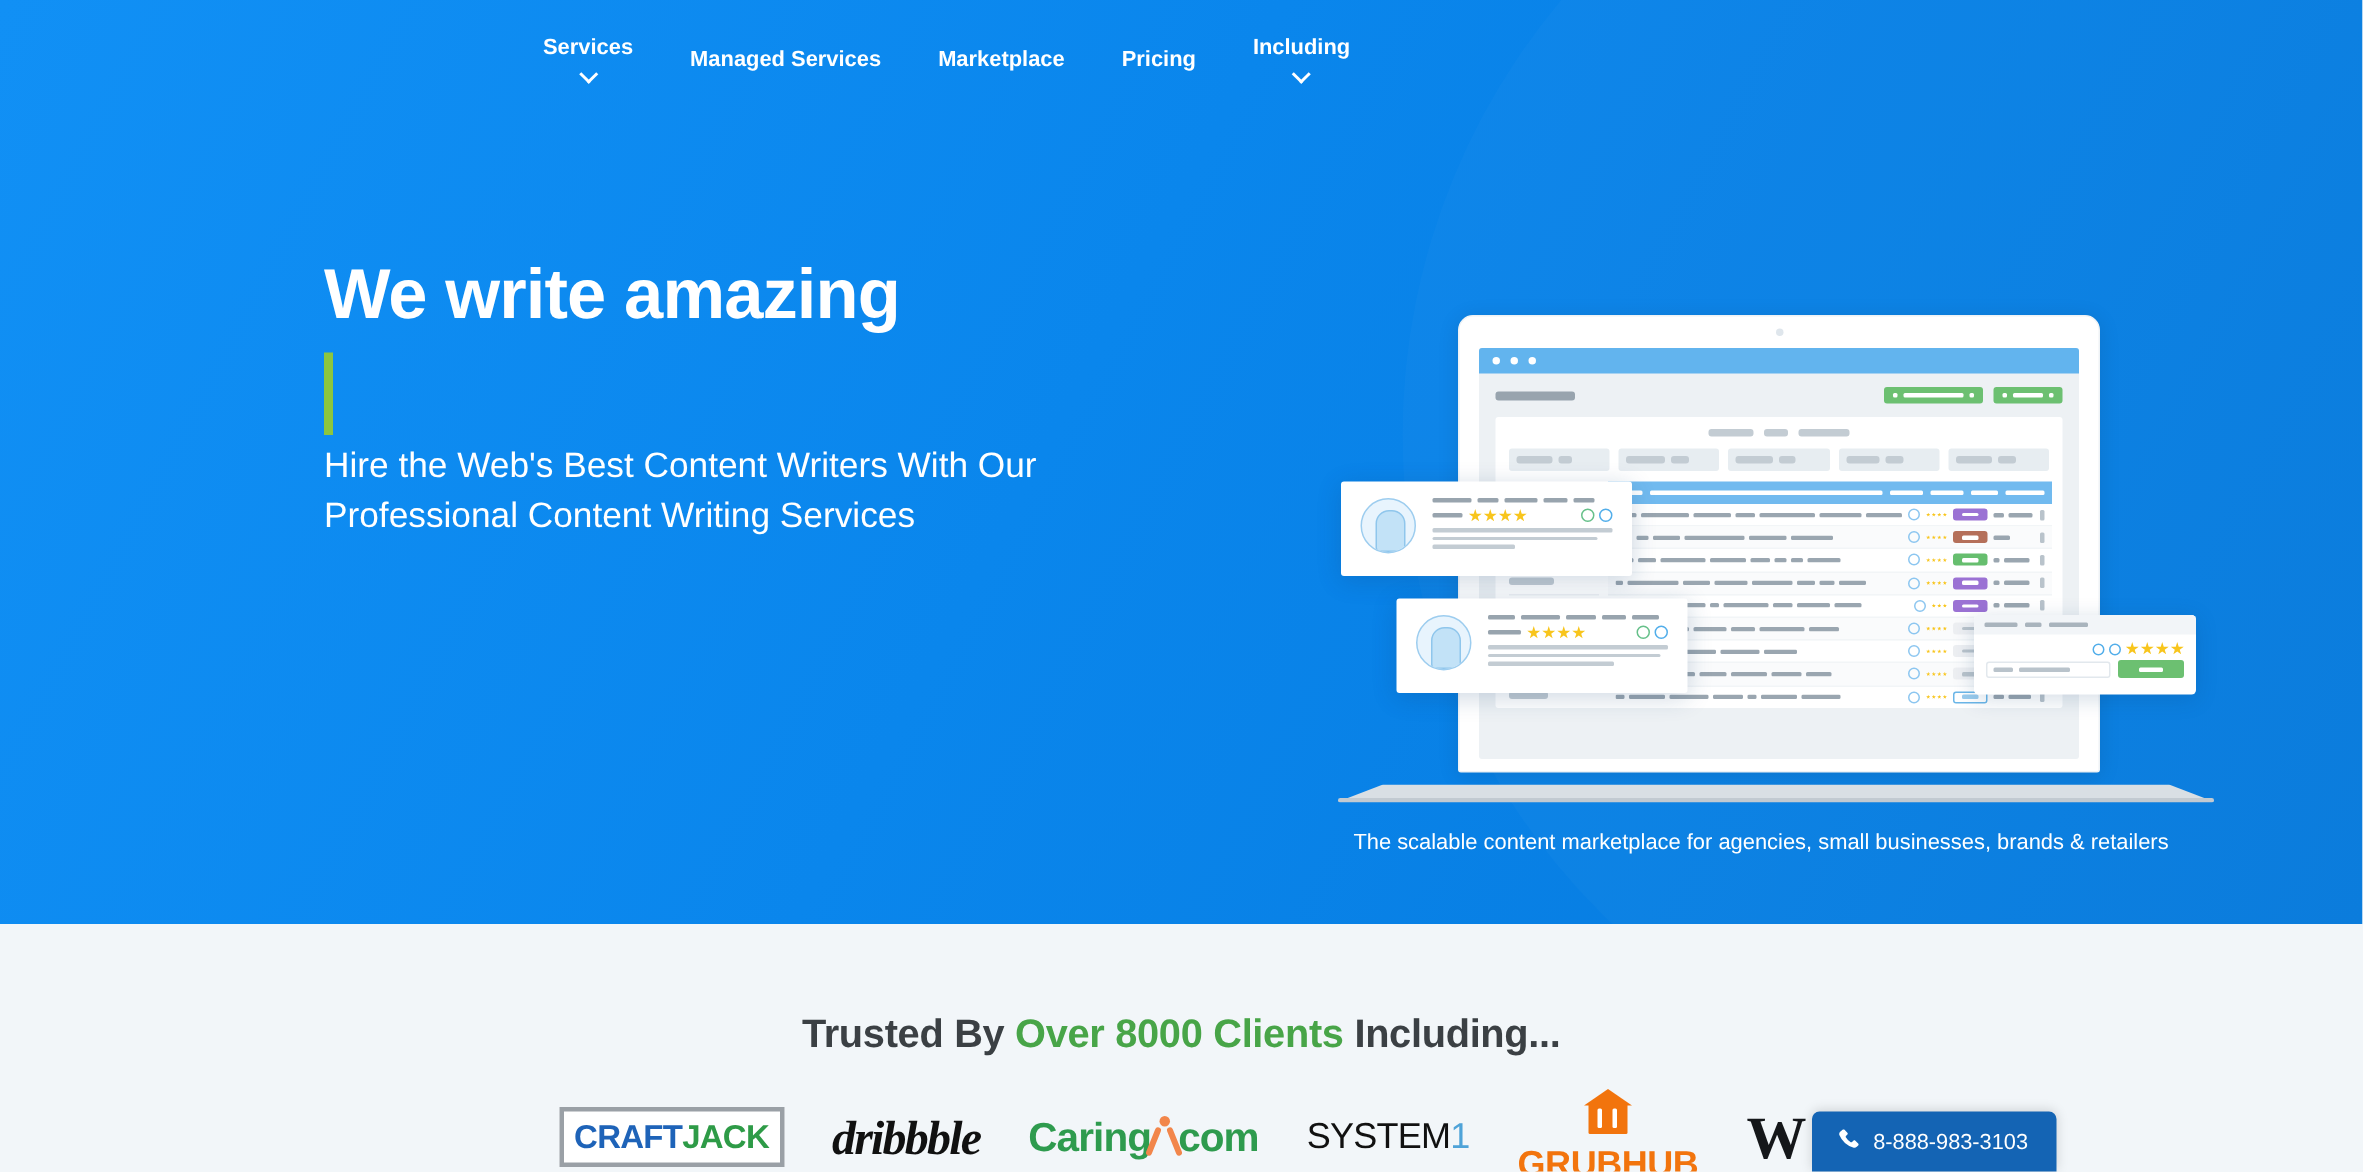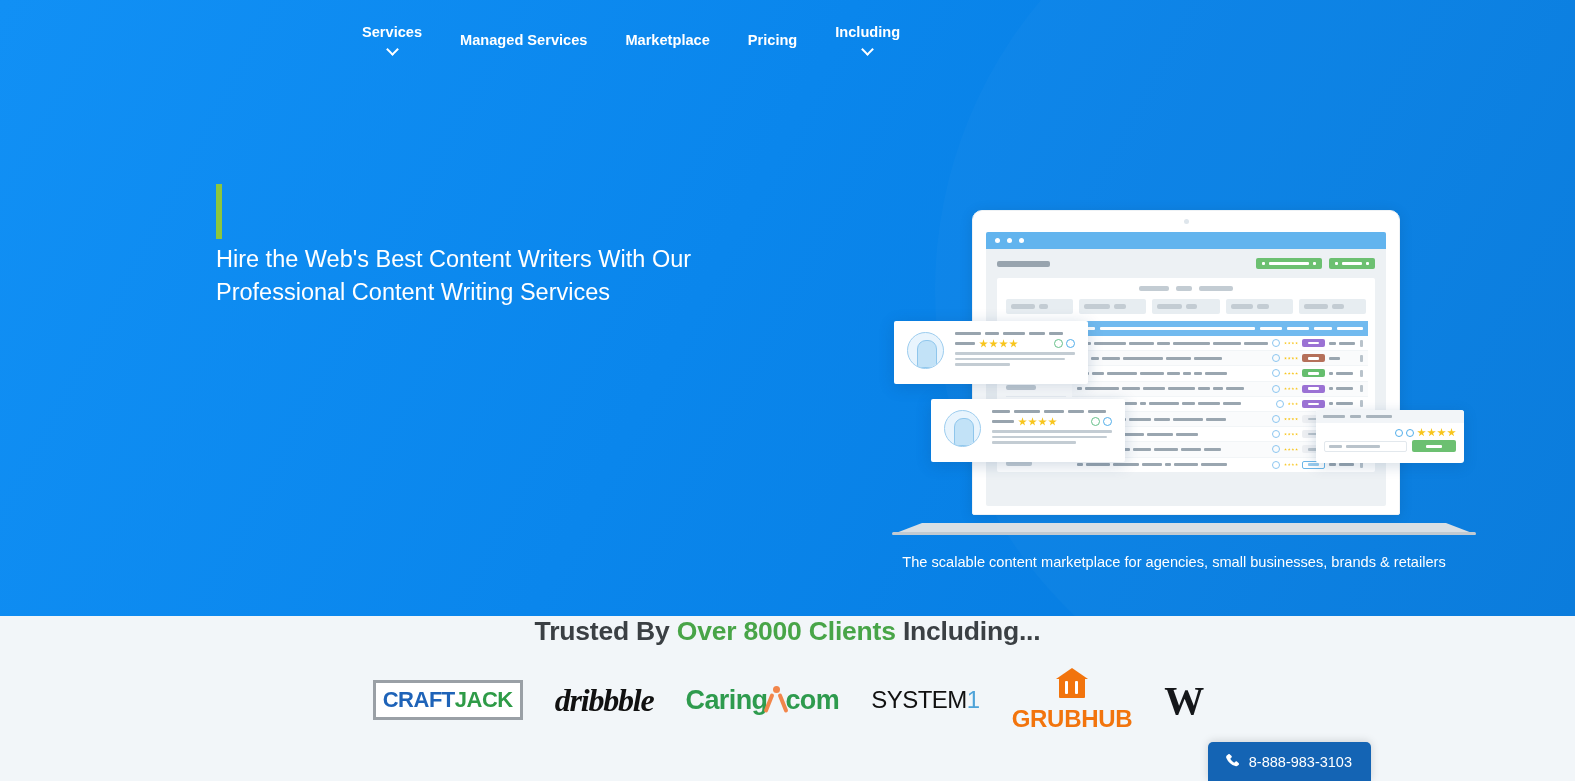--- a/index.html
+++ b/index.html
@@ -177,21 +177,21 @@
   .f3inp i{display:block;height:3px;background:#B9C3CB;border-radius:1px;}
   .f3btn{width:44px;height:12px;background:#6CC071;border-radius:2px;display:flex;align-items:center;justify-content:center;}
   .f3btn i{display:block;width:16px;height:3px;background:#fff;border-radius:1px;}
 
   .illo-caption{
     text-align:center;color:#fff;font-size:14.6px;
     margin-top:20px;width:560px;white-space:nowrap;
   }
 
   
-  .trusted { height:165px; background:#F2F6F9; text-align:center; }
+  .trusted { height:165px; background:#F2F6F9; text-align:center; padding-top:58px; }
   .trusted-h { font-size:26.5px; font-weight:700; color:#3B4044; letter-spacing:-.2px; }
   .trusted-h em { color:#48A548; font-style:normal; }
   .logos { display:flex; align-items:center; justify-content:center; gap:32px; margin-top:32px; }
   .clogo { height:42px; display:flex; align-items:center; }
 
   .craftjack{border:3px solid #9AA0A6;background:#fff;padding:4px 7px;}
   .craftjack span{font-size:22px;font-weight:700;letter-spacing:-.5px;color:#1E63B8;font-family:"Liberation Sans",sans-serif;}
   .craftjack span u{text-decoration:none;color:#2E9B47;}
   .dribbble{font-family:"Liberation Serif",serif;font-size:32px;font-style:italic;font-weight:700;color:#111;letter-spacing:-1.2px;}
   .caring{font-size:27px;font-weight:700;color:#2E9B4E;display:flex;align-items:center;letter-spacing:-.6px;}
@@ -252,20 +252,21 @@
         <span>Including</span>
         <span class="chev"></span>
       </div>
     </div>
 
   </nav>
 
   <div class="hero-body">
 
     <div class="hero-left">
+      <h1 class="h1">We write amazing</h1>
       <div class="cursor-wrap">
         <span class="cursor"></span>
       </div>
       <p class="sub">Hire the Web's Best Content Writers With Our Professional Content Writing Services</p>
     </div>
 
     <div class="hero-right">
       <div class="illo">
 
         <div class="laptop-screen">

